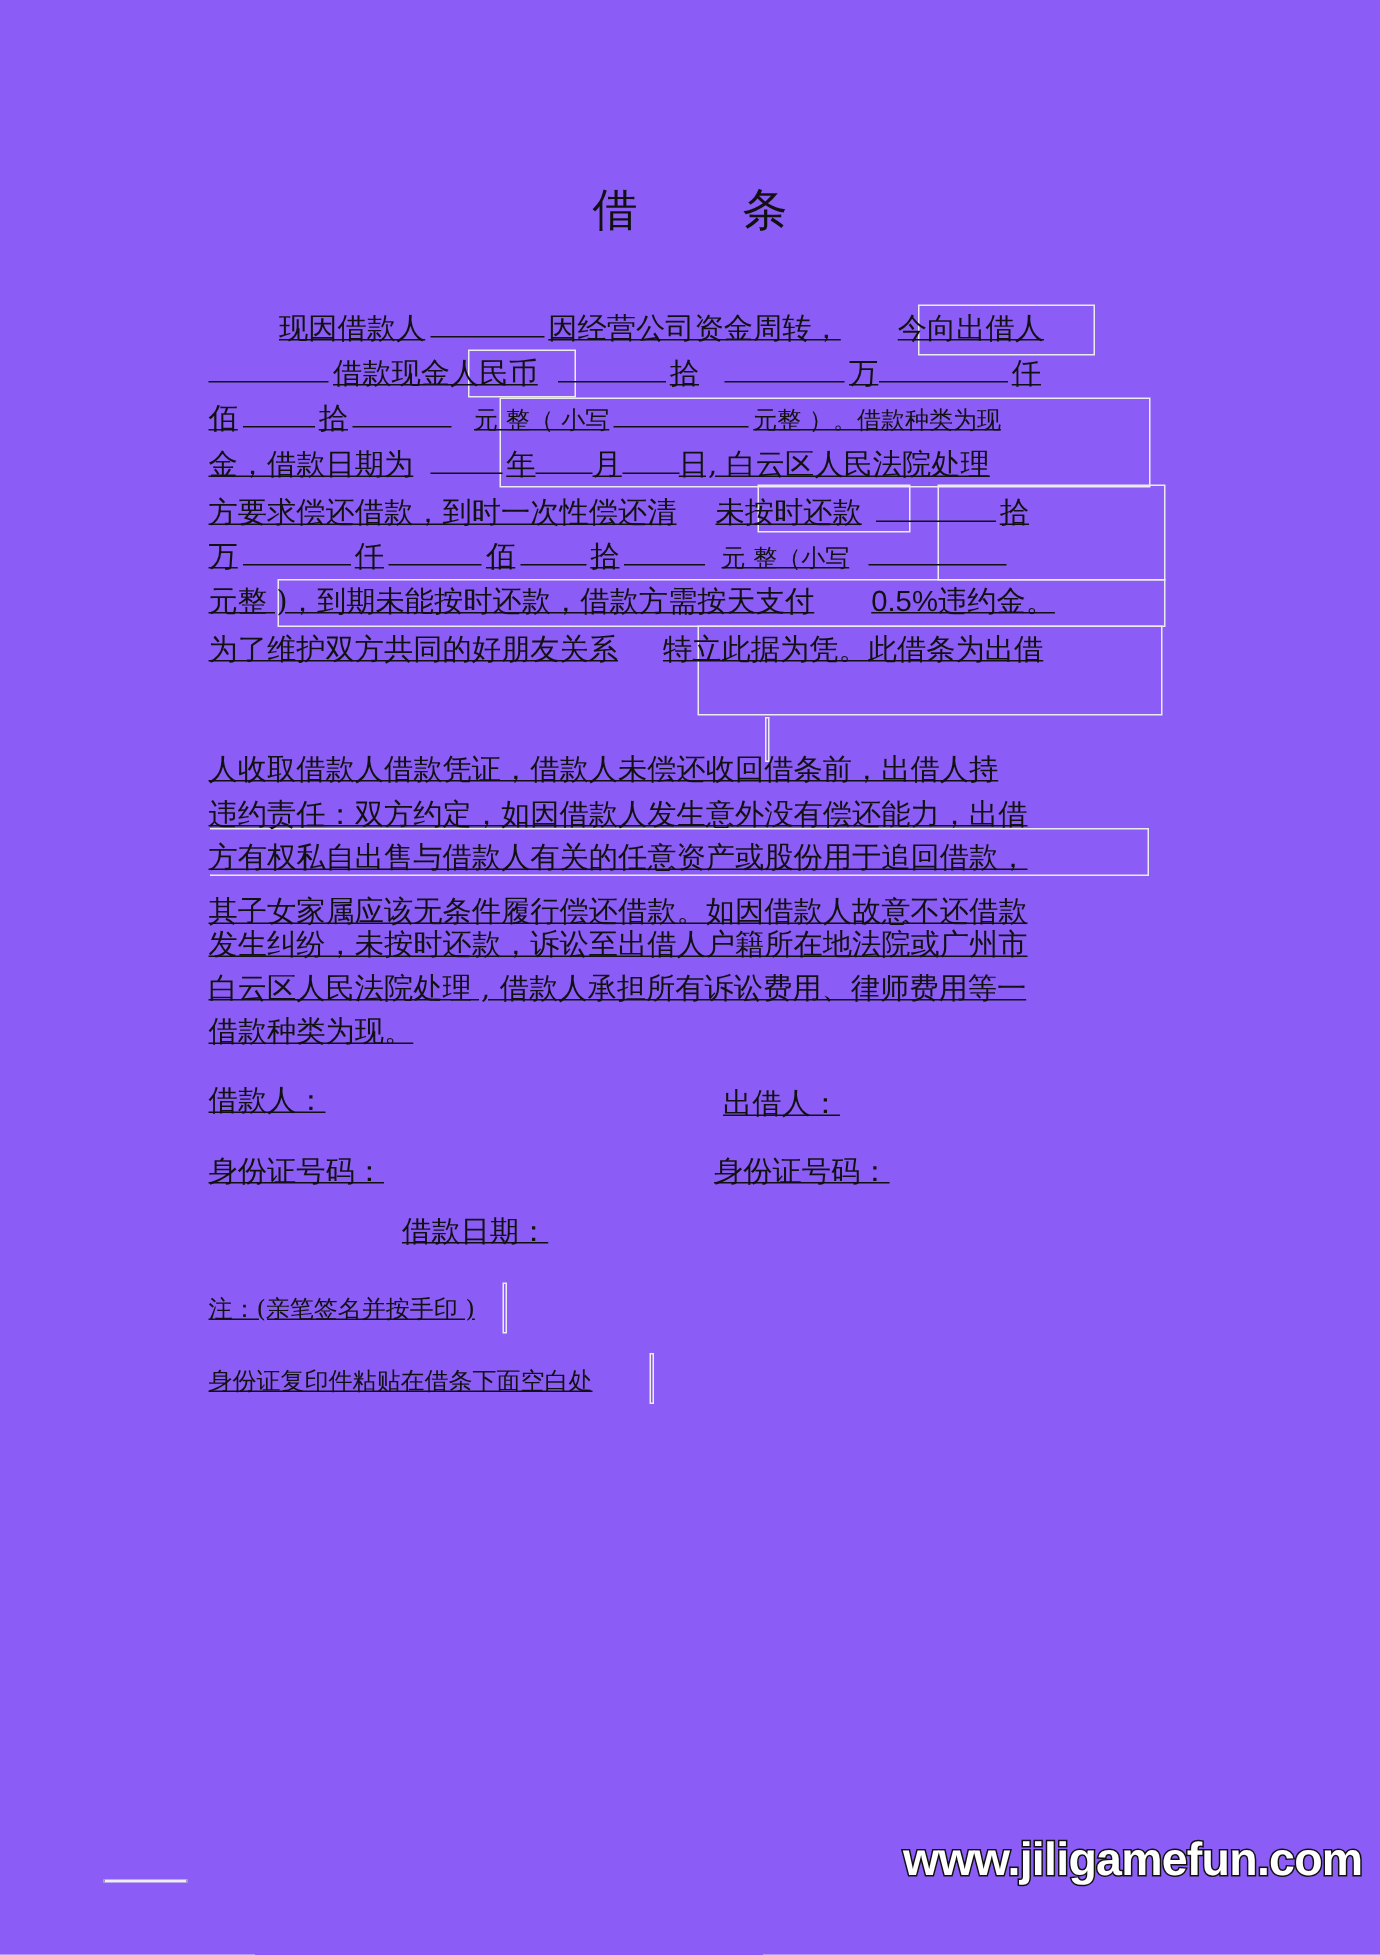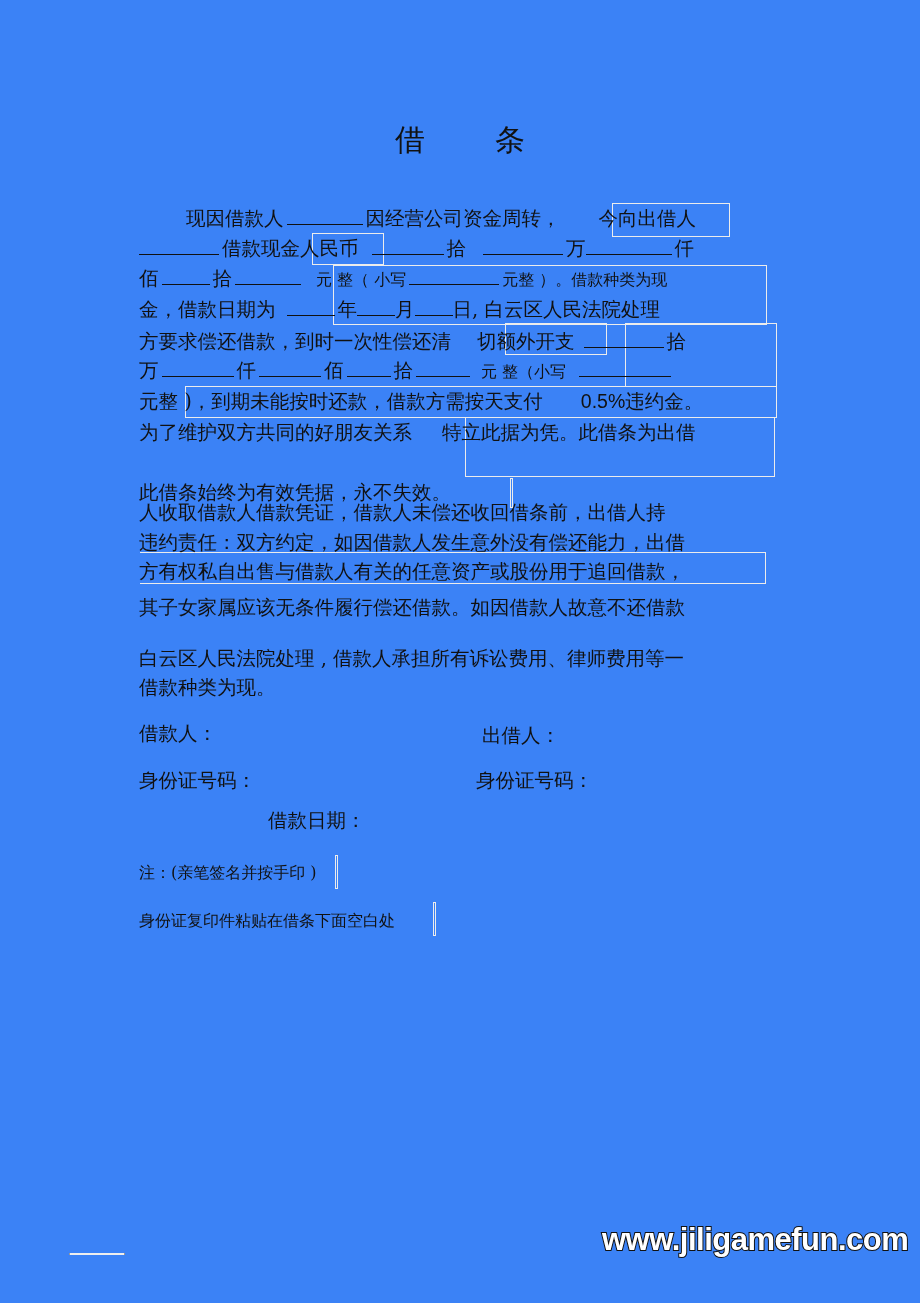--- a/index.html
+++ b/index.html
@@ -1,23 +1,23 @@
 <!DOCTYPE html>
 <html><head>
 <meta charset="utf-8">
 <style>
   html, body { margin:0; padding:0; background:#ffffff; }
   body { width:920px; height:1303px; position:relative; overflow:hidden;
          font-family:"DejaVu Serif", "Liberation Serif", serif; color:#111; }
-  .page { position:absolute; left:0; top:0; width:920px; height:1303px; background:#3b82f6; }
+  .page { position:absolute; left:0; top:0; width:920px; height:1303px; background:#8b5cf6; }
   .title { position:absolute; top:120px; left:0; width:920px; text-align:center;
            font-size:30px; letter-spacing:0; }
   .title span { display:inline-block; }
   .title .gap { width:70px; }
-  .line { position:absolute; left:139px; font-size:19.5px; white-space:nowrap; line-height:26px; }
+  .line { position:absolute; left:139px; font-size:19.5px; white-space:nowrap; line-height:26px;text-decoration:underline; }
   .blank { display:inline-block; border-bottom:1.6px solid #111; height:18px; vertical-align:baseline; margin:0 3px; }
   .sp { display:inline-block; }
   .latin { font-family:"Liberation Sans", sans-serif; }
   .small { font-size:16px; }
   .faint-box { position:absolute; border:1px solid #ececec; pointer-events:none; }
   .watermark { position:absolute; left:602px; top:1222px; font-family:"Liberation Sans", sans-serif;
                font-weight:bold; font-size:31px; color:#ffffff; letter-spacing:-0.5px;
                -webkit-text-stroke:2px #111; paint-order:stroke fill;
                text-shadow: 0 0 0 #111; }
   .footer-mark { position:absolute; left:69px; top:1253px; width:54px; height:2px;
@@ -54,41 +54,41 @@
 
   <div class="line" style="top:266px;">
     <span>佰</span><span class="blank" style="width:48px;"></span><span>拾</span><span class="blank" style="width:66px;"></span><span class="sp" style="width:12px;"></span><span class="small">元 整（ 小写</span><span class="blank" style="width:90px;"></span><span class="small">元整 ）。借款种类为现</span>
   </div>
 
   <div class="line" style="top:297px;">
     <span>金，借款日期为</span><span class="sp" style="width:8px;"></span><span class="blank" style="width:48px;"></span><span>年</span><span class="blank" style="width:38px;margin:0;"></span><span>月</span><span class="blank" style="width:38px;margin:0;"></span><span>日, 白云区人民法院处理</span>
   </div>
 
   <div class="line" style="top:329px;">
-    <span>方要求偿还借款，到时一次性偿还清</span><span class="sp" style="width:26px;"></span><span>切额外开支</span><span class="sp" style="width:6px;"></span><span class="blank" style="width:80px;"></span><span>拾</span>
+    <span>方要求偿还借款，到时一次性偿还清</span><span class="sp" style="width:26px;"></span><span>未按时还款</span><span class="sp" style="width:6px;"></span><span class="blank" style="width:80px;"></span><span>拾</span>
   </div>
 
   <div class="line" style="top:358px;">
     <span>万</span><span class="blank" style="width:72px;"></span><span>仟</span><span class="blank" style="width:62px;"></span><span>佰</span><span class="blank" style="width:44px;"></span><span>拾</span><span class="blank" style="width:54px;"></span><span class="sp" style="width:8px;"></span><span class="small">元 整（小写</span><span class="sp" style="width:10px;"></span><span class="blank" style="width:92px;"></span>
   </div>
 
   <div class="line" style="top:388px;">
     <span>元整 )，到期未能按时还款，借款方需按天支付</span><span class="sp" style="width:38px;"></span><span class="latin">0.5%</span><span>违约金。</span>
   </div>
 
   <div class="line" style="top:420px;">
     <span>为了维护双方共同的好朋友关系</span><span class="sp" style="width:30px;"></span><span>特立此据为凭。此借条为出借</span>
   </div>
 
   <div class="line" style="top:452px;margin-top:48px;">人收取借款人借款凭证，借款人未偿还收回借条前，出借人持</div>
-  <div class="line" style="top:480px;">此借条始终为有效凭据，永不失效。</div>
 
   <div class="line" style="top:530px;">违约责任：双方约定，如因借款人发生意外没有偿还能力，出借</div>
   <div class="line" style="top:559px;">方有权私自出售与借款人有关的任意资产或股份用于追回借款，</div>
   <div class="line" style="top:595px;text-align:center;">其子女家属应该无条件履行偿还借款。如因借款人故意不还借款</div>
+  <div class="line" style="top:617px;">发生纠纷，未按时还款，诉讼至出借人户籍所在地法院或广州市</div>
   <div class="line" style="top:646px;">白云区人民法院处理 , 借款人承担所有诉讼费用、律师费用等一</div>
   <div class="line" style="top:675px;">借款种类为现。</div>
 
   <div class="line" style="top:721px;">借款人：</div>
   <div class="line" style="top:723px;left:482px;">出借人：</div>
   <div class="line" style="top:768px;">身份证号码：</div>
   <div class="line" style="top:768px;left:476px;">身份证号码：</div>
   <div class="line" style="top:808px;left:268px;">借款日期：</div>
 
   <div class="line" style="top:860px;font-size:16px;">注：(亲笔签名并按手印 )</div>

